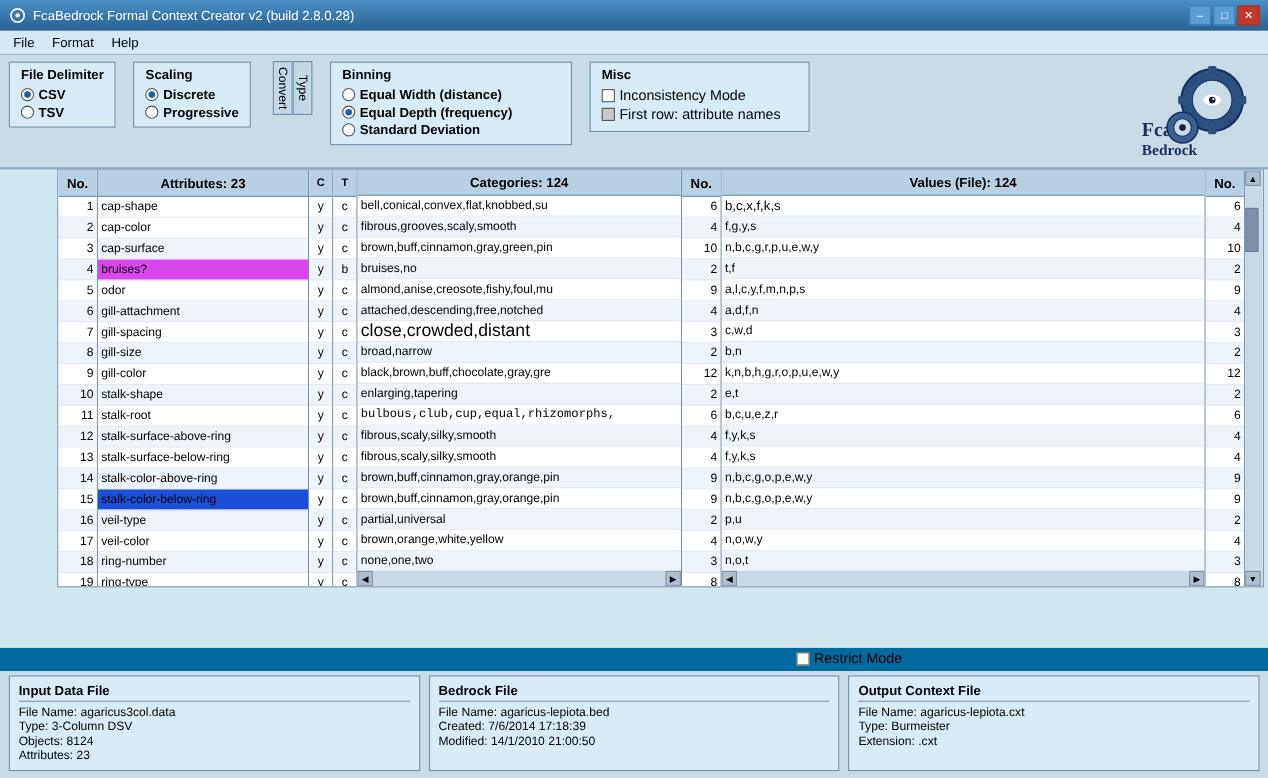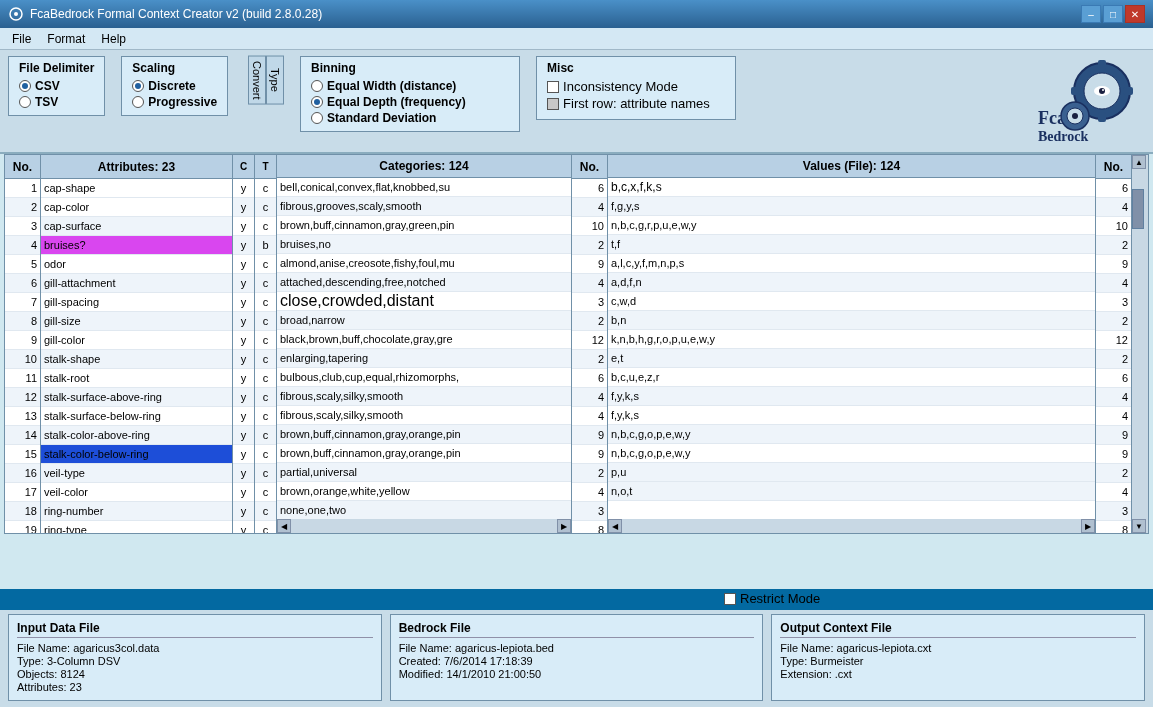--- a/index.html
+++ b/index.html
@@ -191,20 +191,21 @@
     .full-layout {
       display: flex;
       flex-direction: column;
       height: 707px;
     }
     .table-section {
       display: flex;
       flex-direction: column;
       padding: 0 4px;
       flex: 1;
+      margin-left: 48px;
     }
     .full-table-wrapper {
       display: flex;
       height: 380px;
       border: 1px solid #7090a8;
       background: white;
       overflow: hidden;
     }
     .column-section {
       display: flex;
@@ -446,21 +447,21 @@
             <div style="height: 19px; padding: 1px 3px; font-size: 11px; overflow: hidden; white-space: nowrap; display: flex; align-items: center; border-bottom: 1px solid rgb(224, 232, 240); background: rgb(255, 255, 255);">bell,conical,convex,flat,knobbed,su</div>
             <div style="height: 19px; padding: 1px 3px; font-size: 11px; overflow: hidden; white-space: nowrap; display: flex; align-items: center; border-bottom: 1px solid rgb(224, 232, 240); background: rgb(238, 244, 250);">fibrous,grooves,scaly,smooth</div>
             <div style="height: 19px; padding: 1px 3px; font-size: 11px; overflow: hidden; white-space: nowrap; display: flex; align-items: center; border-bottom: 1px solid rgb(224, 232, 240); background: rgb(255, 255, 255);">brown,buff,cinnamon,gray,green,pin</div>
             <div style="height: 19px; padding: 1px 3px; font-size: 11px; overflow: hidden; white-space: nowrap; display: flex; align-items: center; border-bottom: 1px solid rgb(224, 232, 240); background: rgb(238, 244, 250);">bruises,no</div>
             <div style="height: 19px; padding: 1px 3px; font-size: 11px; overflow: hidden; white-space: nowrap; display: flex; align-items: center; border-bottom: 1px solid rgb(224, 232, 240); background: rgb(255, 255, 255);">almond,anise,creosote,fishy,foul,mu</div>
             <div style="height: 19px; padding: 1px 3px; font-size: 11px; overflow: hidden; white-space: nowrap; display: flex; align-items: center; border-bottom: 1px solid rgb(224, 232, 240); background: rgb(238, 244, 250);">attached,descending,free,notched</div>
             <div style="height: 19px; padding: 1px 3px; font-size: 16px; overflow: hidden; white-space: nowrap; display: flex; align-items: center; border-bottom: 1px solid rgb(224, 232, 240); background: rgb(255, 255, 255);">close,crowded,distant</div>
             <div style="height: 19px; padding: 1px 3px; font-size: 11px; overflow: hidden; white-space: nowrap; display: flex; align-items: center; border-bottom: 1px solid rgb(224, 232, 240); background: rgb(238, 244, 250);">broad,narrow</div>
             <div style="height: 19px; padding: 1px 3px; font-size: 11px; overflow: hidden; white-space: nowrap; display: flex; align-items: center; border-bottom: 1px solid rgb(224, 232, 240); background: rgb(255, 255, 255);">black,brown,buff,chocolate,gray,gre</div>
             <div style="height: 19px; padding: 1px 3px; font-size: 11px; overflow: hidden; white-space: nowrap; display: flex; align-items: center; border-bottom: 1px solid rgb(224, 232, 240); background: rgb(238, 244, 250);">enlarging,tapering</div>
-            <div style="height: 19px; padding: 1px 3px; font-size: 11px; overflow: hidden; white-space: nowrap; display: flex; align-items: center; border-bottom: 1px solid rgb(224, 232, 240); background: rgb(255, 255, 255);">bulbous,club,cup,equal,rhizomorphs,</div>
+            <div style="height: 19px; padding: 1px 3px; font-size: 11px; overflow: hidden; white-space: nowrap; display: flex; align-items: center; border-bottom: 1px solid rgb(224, 232, 240); background: rgb(255, 255, 255); font-family: Liberation Mono, monospace;">bulbous,club,cup,equal,rhizomorphs,</div>
             <div style="height: 19px; padding: 1px 3px; font-size: 11px; overflow: hidden; white-space: nowrap; display: flex; align-items: center; border-bottom: 1px solid rgb(224, 232, 240); background: rgb(238, 244, 250);">fibrous,scaly,silky,smooth</div>
             <div style="height: 19px; padding: 1px 3px; font-size: 11px; overflow: hidden; white-space: nowrap; display: flex; align-items: center; border-bottom: 1px solid rgb(224, 232, 240); background: rgb(255, 255, 255);">fibrous,scaly,silky,smooth</div>
             <div style="height: 19px; padding: 1px 3px; font-size: 11px; overflow: hidden; white-space: nowrap; display: flex; align-items: center; border-bottom: 1px solid rgb(224, 232, 240); background: rgb(238, 244, 250);">brown,buff,cinnamon,gray,orange,pin</div>
             <div style="height: 19px; padding: 1px 3px; font-size: 11px; overflow: hidden; white-space: nowrap; display: flex; align-items: center; border-bottom: 1px solid rgb(224, 232, 240); background: rgb(255, 255, 255);">brown,buff,cinnamon,gray,orange,pin</div>
             <div style="height: 19px; padding: 1px 3px; font-size: 11px; overflow: hidden; white-space: nowrap; display: flex; align-items: center; border-bottom: 1px solid rgb(224, 232, 240); background: rgb(238, 244, 250);">partial,universal</div>
             <div style="height: 19px; padding: 1px 3px; font-size: 11px; overflow: hidden; white-space: nowrap; display: flex; align-items: center; border-bottom: 1px solid rgb(224, 232, 240); background: rgb(255, 255, 255);">brown,orange,white,yellow</div>
             <div style="height: 19px; padding: 1px 3px; font-size: 11px; overflow: hidden; white-space: nowrap; display: flex; align-items: center; border-bottom: 1px solid rgb(224, 232, 240); background: rgb(238, 244, 250);">none,one,two</div>
           </div>
         <div class="horiz-scrollbar">
           <div class="horiz-scroll-arrow">◀</div>
@@ -506,20 +507,21 @@
             <div style="height: 19px; padding: 1px 3px; font-size: 11px; overflow: hidden; white-space: nowrap; display: flex; align-items: center; border-bottom: 1px solid rgb(224, 232, 240); background: rgb(255, 255, 255);">c,w,d</div>
             <div style="height: 19px; padding: 1px 3px; font-size: 11px; overflow: hidden; white-space: nowrap; display: flex; align-items: center; border-bottom: 1px solid rgb(224, 232, 240); background: rgb(238, 244, 250);">b,n</div>
             <div style="height: 19px; padding: 1px 3px; font-size: 11px; overflow: hidden; white-space: nowrap; display: flex; align-items: center; border-bottom: 1px solid rgb(224, 232, 240); background: rgb(255, 255, 255);">k,n,b,h,g,r,o,p,u,e,w,y</div>
             <div style="height: 19px; padding: 1px 3px; font-size: 11px; overflow: hidden; white-space: nowrap; display: flex; align-items: center; border-bottom: 1px solid rgb(224, 232, 240); background: rgb(238, 244, 250);">e,t</div>
             <div style="height: 19px; padding: 1px 3px; font-size: 11px; overflow: hidden; white-space: nowrap; display: flex; align-items: center; border-bottom: 1px solid rgb(224, 232, 240); background: rgb(255, 255, 255);">b,c,u,e,z,r</div>
             <div style="height: 19px; padding: 1px 3px; font-size: 11px; overflow: hidden; white-space: nowrap; display: flex; align-items: center; border-bottom: 1px solid rgb(224, 232, 240); background: rgb(238, 244, 250);">f,y,k,s</div>
             <div style="height: 19px; padding: 1px 3px; font-size: 11px; overflow: hidden; white-space: nowrap; display: flex; align-items: center; border-bottom: 1px solid rgb(224, 232, 240); background: rgb(255, 255, 255);">f,y,k,s</div>
             <div style="height: 19px; padding: 1px 3px; font-size: 11px; overflow: hidden; white-space: nowrap; display: flex; align-items: center; border-bottom: 1px solid rgb(224, 232, 240); background: rgb(238, 244, 250);">n,b,c,g,o,p,e,w,y</div>
             <div style="height: 19px; padding: 1px 3px; font-size: 11px; overflow: hidden; white-space: nowrap; display: flex; align-items: center; border-bottom: 1px solid rgb(224, 232, 240); background: rgb(255, 255, 255);">n,b,c,g,o,p,e,w,y</div>
             <div style="height: 19px; padding: 1px 3px; font-size: 11px; overflow: hidden; white-space: nowrap; display: flex; align-items: center; border-bottom: 1px solid rgb(224, 232, 240); background: rgb(238, 244, 250);">p,u</div>
+            <div style="height: 19px; padding: 1px 3px; font-size: 11px; overflow: hidden; white-space: nowrap; display: flex; align-items: center; border-bottom: 1px solid rgb(224, 232, 240); background: rgb(255, 255, 255);">n,o,w,y</div>
             <div style="height: 19px; padding: 1px 3px; font-size: 11px; overflow: hidden; white-space: nowrap; display: flex; align-items: center; border-bottom: 1px solid rgb(224, 232, 240); background: rgb(238, 244, 250);">n,o,t</div>
           </div>
         <div class="horiz-scrollbar">
           <div class="horiz-scroll-arrow">◀</div>
           <div class="horiz-scroll-thumb"></div>
           <div class="horiz-scroll-arrow">▶</div>
         </div>
       </div>
 
       <div class="column-section" style="width:36px; border-right:1px solid #7090a8;">

